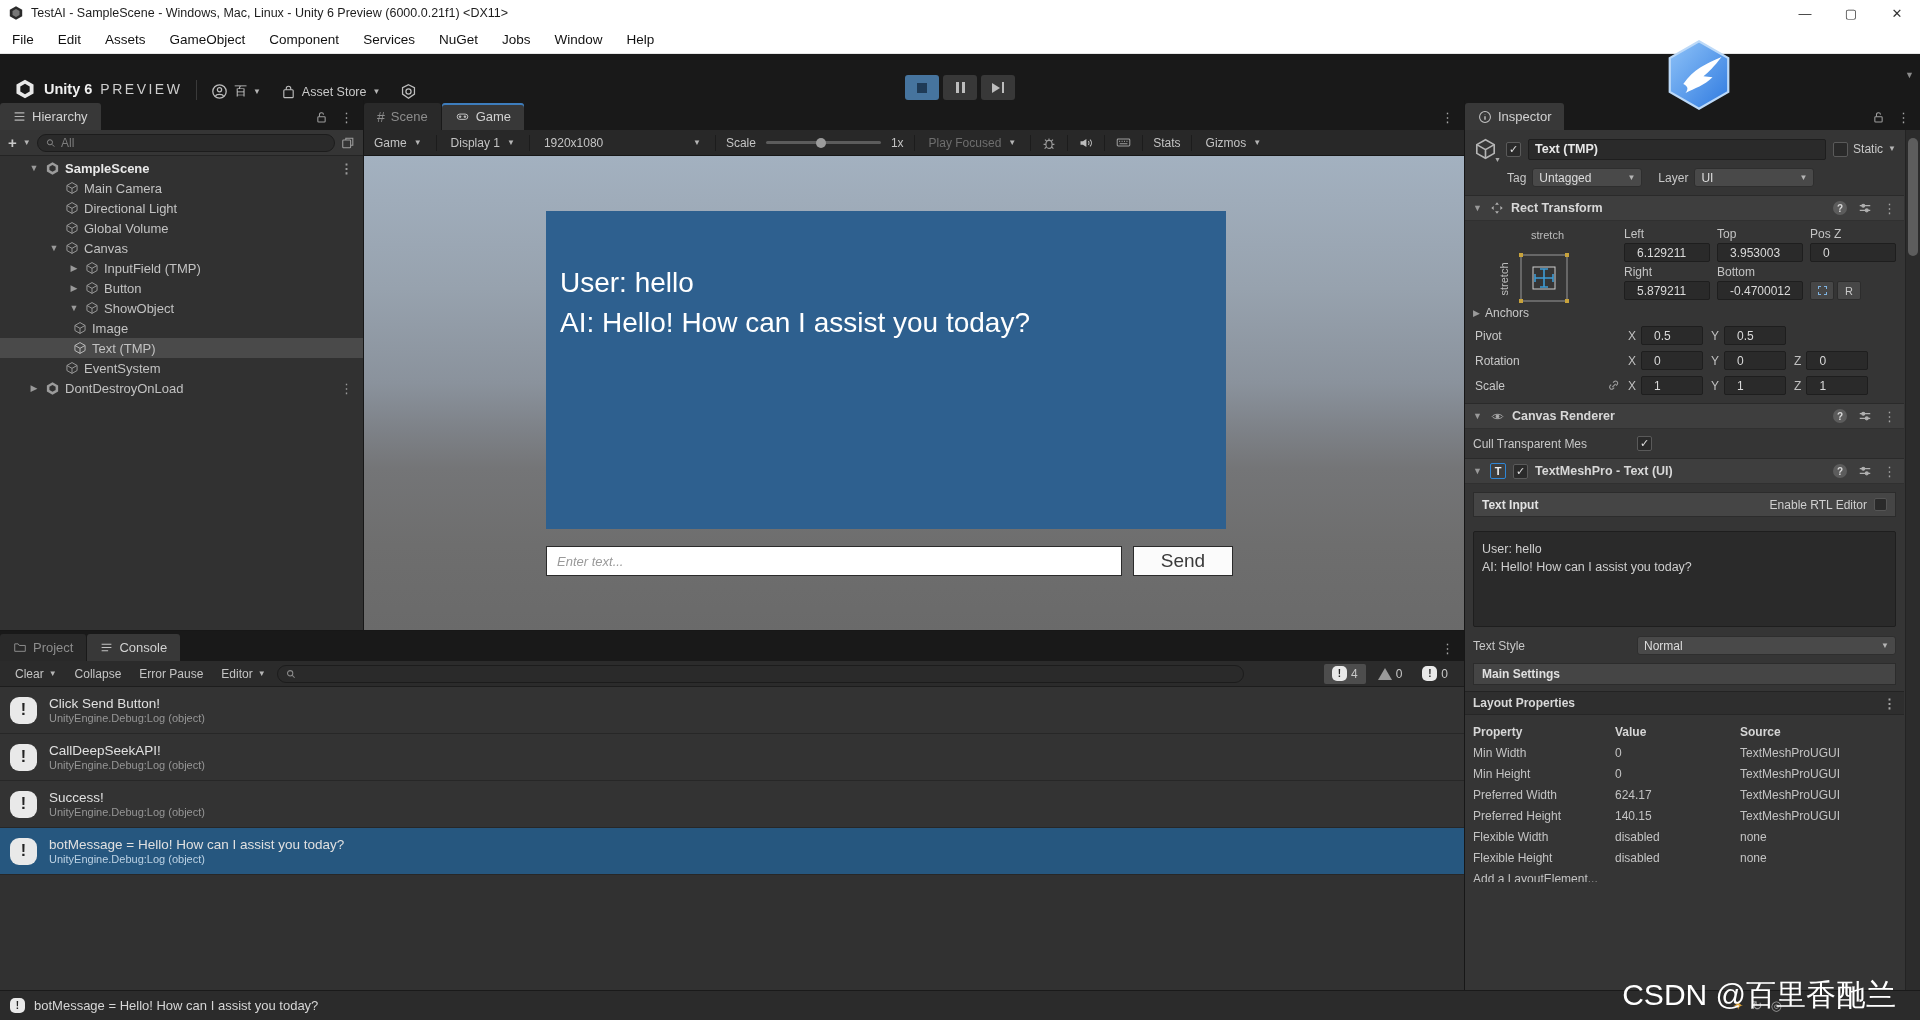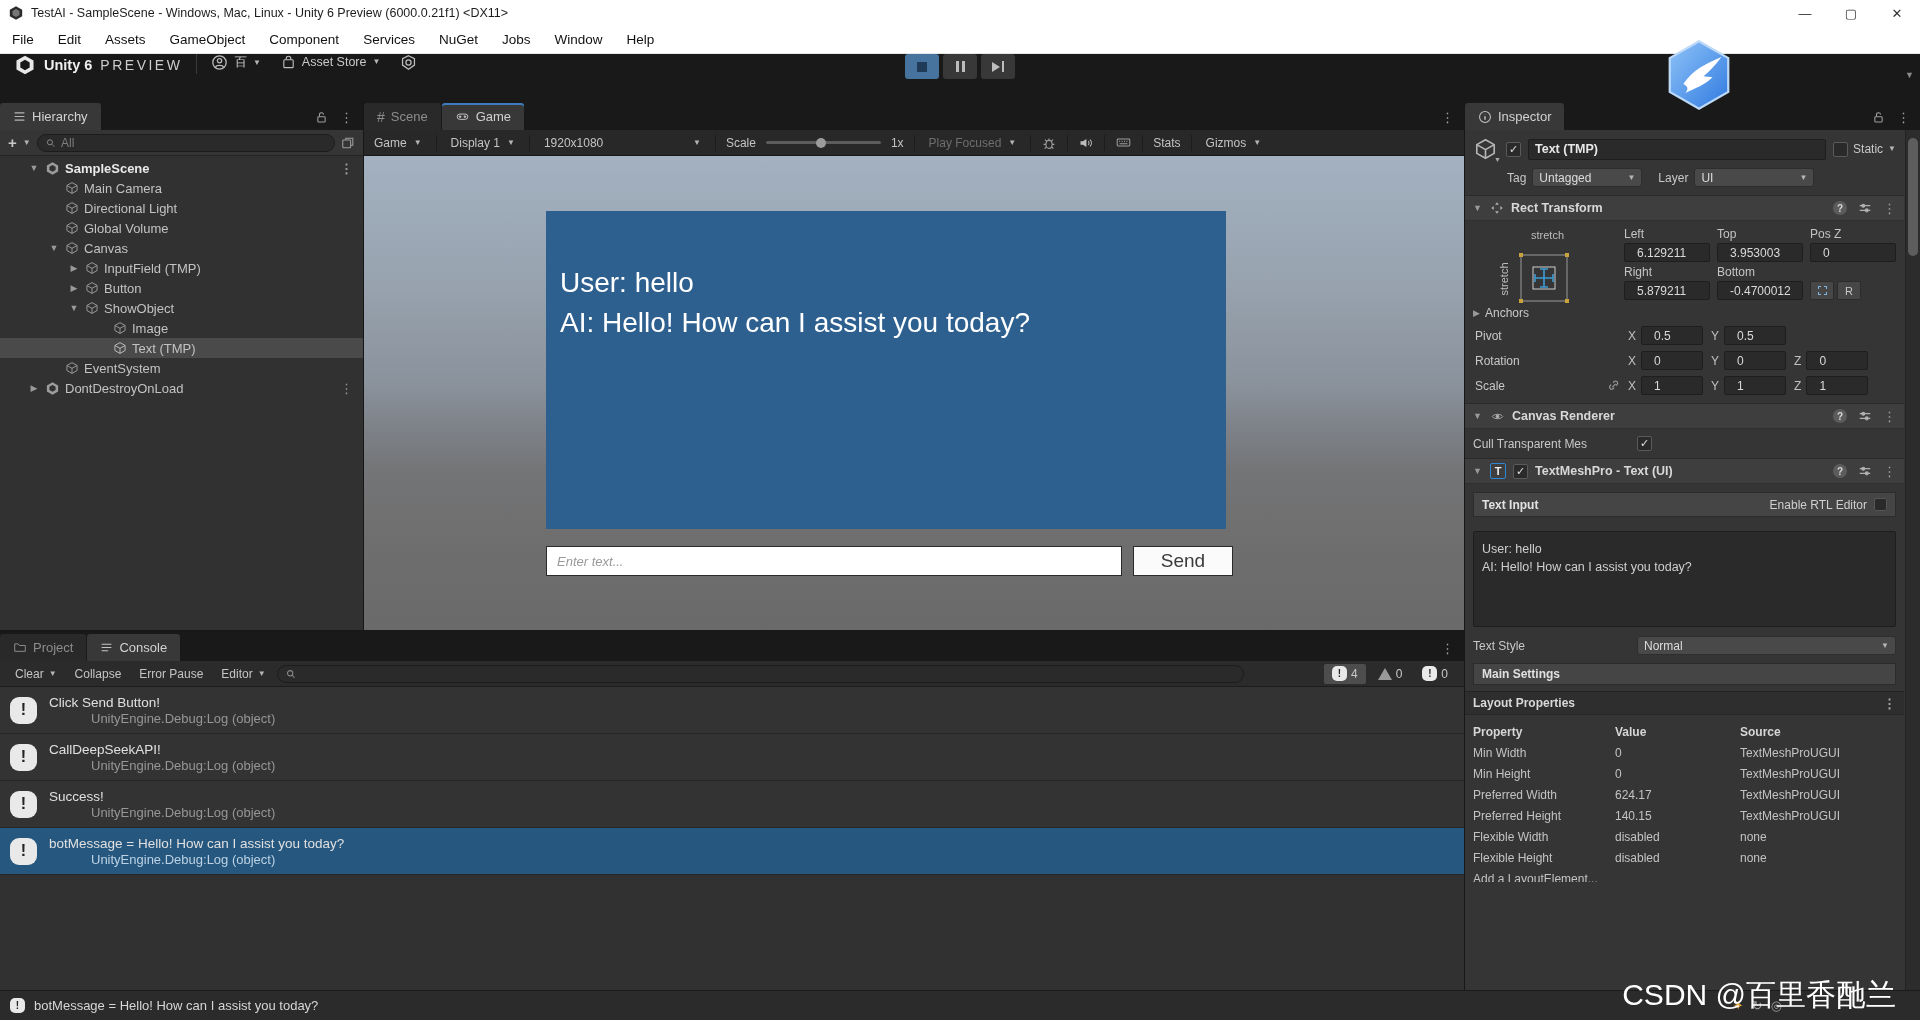--- a/index.html
+++ b/index.html
@@ -10,21 +10,21 @@
   
   .titlebar { height:26px; background:#ffffff; display:flex; align-items:center; padding-left:8px; gap:7px; flex:0 0 auto; }
   .titlebar .ttext { font-size:12.5px; color:#1d1d1d; }
   .winbtns { margin-left:auto; display:flex; height:100%; }
   .winbtn { width:46px; display:flex; align-items:center; justify-content:center; font-size:13px; color:#333; }
   .unity-glyph { width:16px; height:16px; }
   .menubar { height:28px; background:#ffffff; border-bottom:1px solid #e6e6e6; display:flex; align-items:center; flex:0 0 auto; }
   .menu-item { padding:0 12px; font-size:13.5px; color:#111; height:100%; display:flex; align-items:center; }
 
   
-  .unitybar { height:46px; background:#191919; display:flex; align-items:flex-start; padding:0 14px; flex:0 0 auto; position:relative; }
+  .unitybar { height:46px; background:#191919; display:flex; align-items:flex-end; padding:0 14px; flex:0 0 auto; position:relative; }
   .brand { display:flex; align-items:center; gap:8px; }
   .brand .bname { color:#f0f0f0; font-weight:bold; font-size:14.5px; }
   .brand .bsuffix { color:#cdcdcd; font-size:14px; letter-spacing:2.5px; }
   .vdiv { width:1px; height:20px; background:#3a3a3a; margin:0 14px; }
   .tbgroup { display:flex; align-items:center; gap:6px; color:#c9c9c9; font-size:12.5px; margin-right:20px; }
   .caret { font-size:8px; color:#b5b5b5; line-height:1; }
   .playctrls { position:absolute; left:50%; transform:translateX(-50%); display:flex; gap:4px; }
   .pbtn { width:34px; height:25px; background:#383838; border-radius:3px; display:flex; align-items:center; justify-content:center; }
   .pbtn.active { background:#46749e; }
   .pbtn .sq { width:10px; height:10px; background:#1f3b57; }
@@ -59,21 +59,21 @@
   .plus { color:#c9c9c9; font-size:15px; font-weight:bold; line-height:1; }
   .searchbox { flex:1; height:18px; background:#2a2a2a; border:1px solid #1c1c1c; border-radius:9px; display:flex; align-items:center; gap:5px; padding:0 7px; }
   .searchbox input { background:transparent; border:none; outline:none; color:#cfcfcf; font-size:12px; width:100%; font-family:"Liberation Sans",sans-serif; }
   .searchbox input::placeholder { color:#7d7d7d; }
   .tree { flex:1; padding-top:2px; }
   .hrow { height:20px; display:flex; align-items:center; gap:5px; font-size:13px; color:#c2c2c2; position:relative; }
   .hrow.sel { background:#4a4a4a; }
   .hrow.boldrow { color:#e9e9e9; font-weight:bold; }
   .hrow .arrow { width:12px; text-align:center; font-size:9px; color:#9a9a9a; flex:0 0 auto; }
   .hrow .rmenu { position:absolute; right:10px; color:#9a9a9a; font-size:13px; }
-  .d0 { padding-left:28px; } .d1 { padding-left:48px; } .d2 { padding-left:68px; } .d3 { padding-left:96px; }
+  .d0 { padding-left:28px; } .d1 { padding-left:48px; } .d2 { padding-left:68px; } .d3 { padding-left:56px; }
 
   
   .gamepanel { flex:1; display:flex; flex-direction:column; background:#202020; }
   .gametoolbar { height:26px; background:#282828; border-bottom:1px solid #171717; display:flex; align-items:center; padding:0 6px; gap:10px; color:#c4c4c4; font-size:12px; flex:0 0 auto; }
   .gtsep { width:1px; height:16px; background:#1c1c1c; }
   .gtdd { display:flex; align-items:center; gap:7px; padding:0 4px; }
   .gtdd.wide { width:165px; justify-content:space-between; }
   .disabled-txt { color:#6e6e6e; }
   .slider-track { width:115px; height:2.5px; background:#5c5c5c; border-radius:2px; position:relative; }
   .slider-knob { position:absolute; left:48%; top:50%; transform:translate(-50%,-50%); width:10px; height:10px; border-radius:50%; background:#9b9b9b; }
@@ -93,21 +93,21 @@
   .csearch { width:318px; margin-left:auto; margin-right:76px; }
   .badge { display:flex; align-items:center; gap:4px; padding:0 8px; height:20px; border-radius:2px; color:#c9c9c9; }
   .badge.on { background:#4d4d4d; }
   .bubble { width:15px; height:15px; background:#e9e9e9; border-radius:5px; color:#232323; font-weight:bold; font-size:10px; display:flex; align-items:center; justify-content:center; flex:0 0 auto; }
   .warn-tri { width:0; height:0; border-left:7px solid transparent; border-right:7px solid transparent; border-bottom:12px solid #9a9a9a; }
   .centries { flex:1; overflow:hidden; }
   .centry { height:47px; display:flex; align-items:center; gap:12px; padding:0 10px; border-bottom:1px solid #272727; background:#333333; }
   .centry .bubble.big { width:27px; height:27px; border-radius:9px; font-size:16px; }
   .centry .lines { display:flex; flex-direction:column; gap:1px; }
   .centry .msg { font-size:13.5px; color:#e0e0e0; }
-  .centry .sub { font-size:13px; color:#969696;margin-left:42px; }
+  .centry .sub { font-size:11px; color:#969696; }
   .centry.sel { background:#26577f; }
   .centry.sel .sub { color:#bcd2e4; }
 
   
   .inspector { width:456px; background:#353535; border-left:1px solid #171717; display:flex; flex-direction:column; position:relative; }
   .icontent { flex:1; overflow:hidden; padding-right:16px; font-size:12px; color:#c8c8c8; }
   .iscroll { position:absolute; right:0; top:30px; bottom:0; width:15px; background:#2c2c2c; border-left:1px solid #232323; }
   .iscroll .thumb { position:absolute; left:2px; right:2px; top:8px; height:118px; background:#5d5d5d; border-radius:6px; }
   .ihead { padding:7px 8px 5px 8px; display:flex; align-items:center; gap:7px; }
   .gocube { position:relative; width:26px; height:24px; flex:0 0 auto; }

